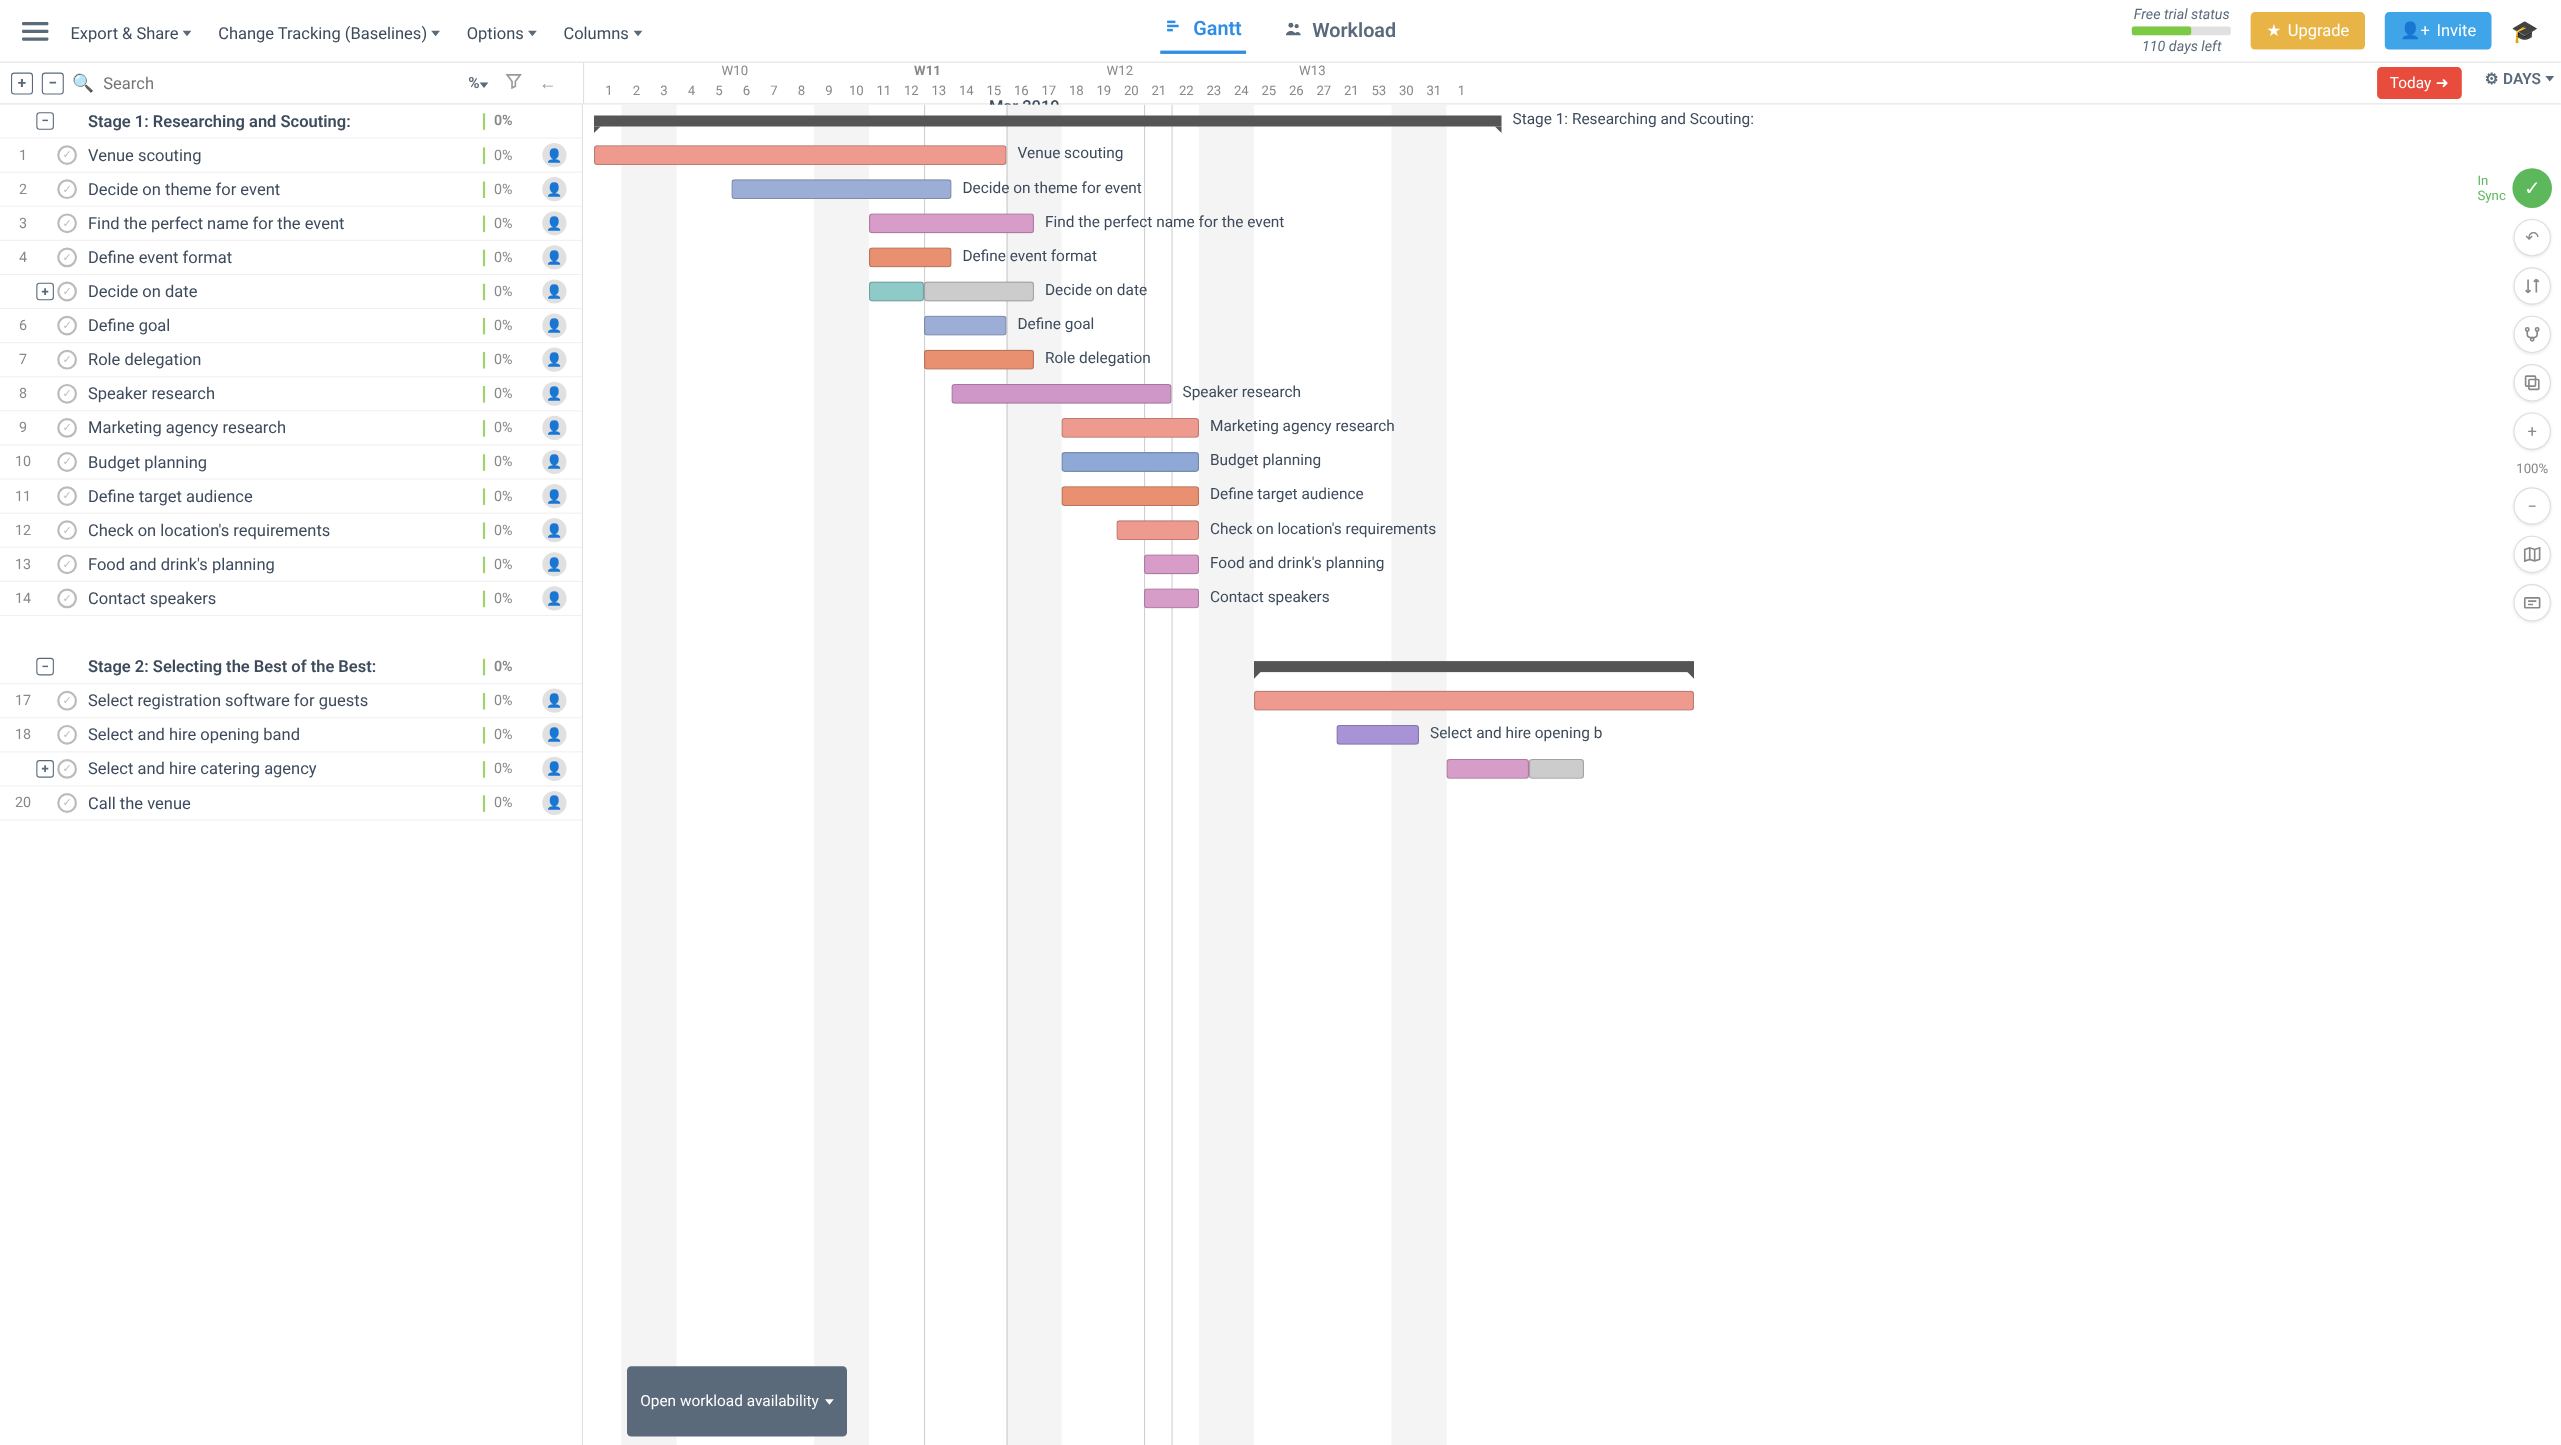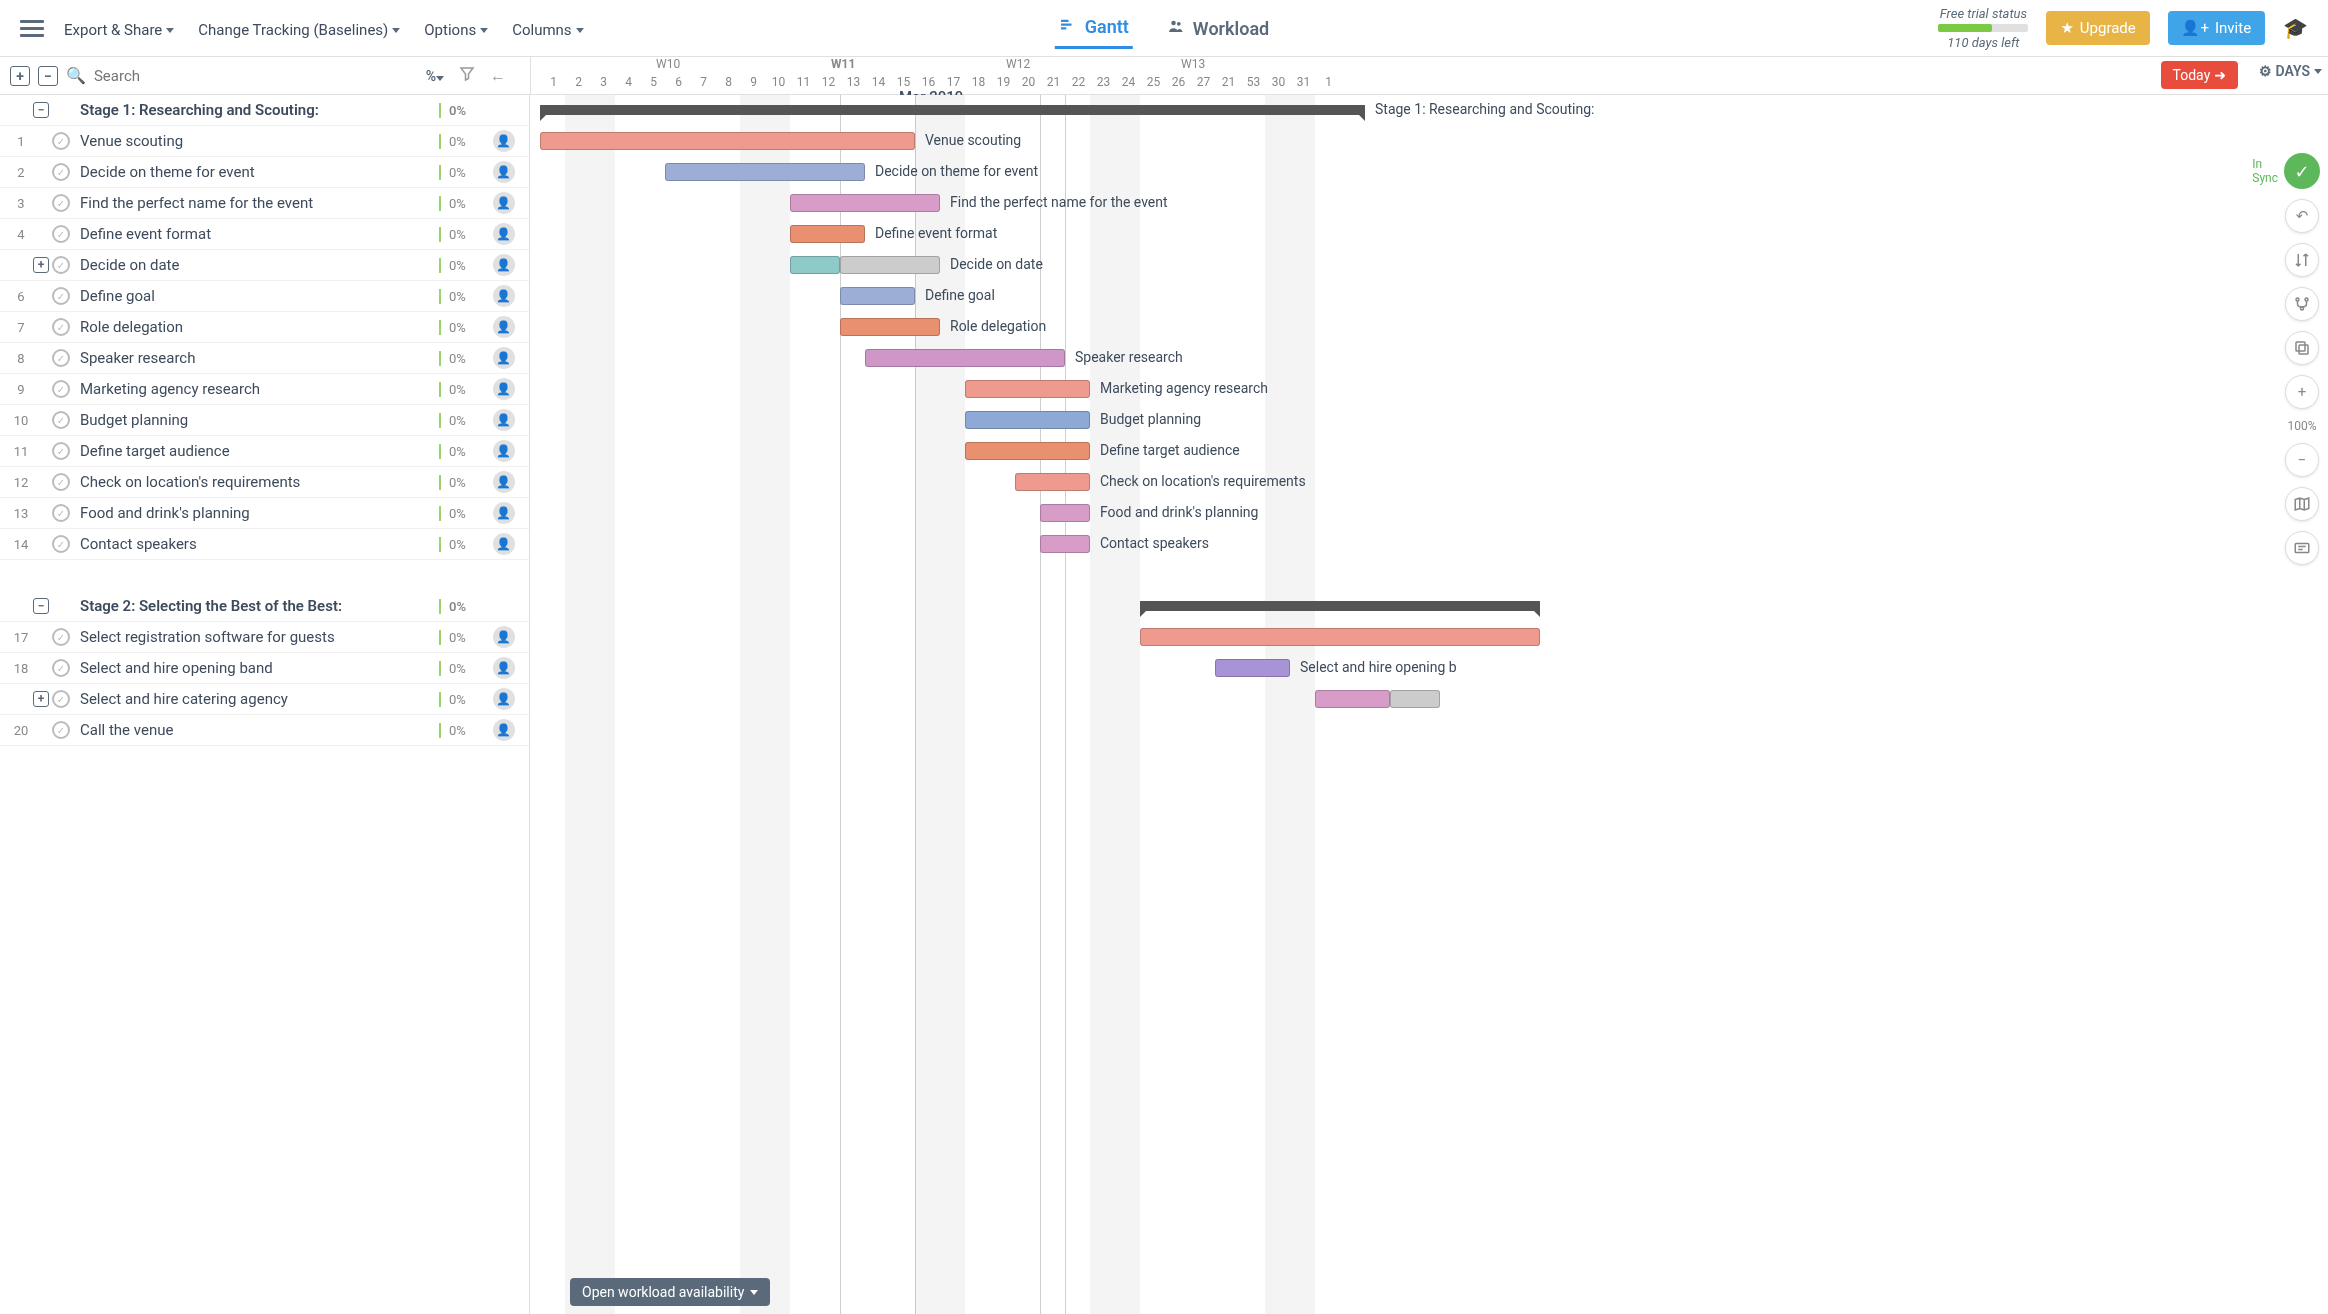--- a/index.html
+++ b/index.html
@@ -74,21 +74,21 @@
 .weekend-band { position: absolute; top: 0; bottom: 0; background: #f4f4f4; }
 .chart-row { position: absolute; height: 31px; width: 100%; }
 .bar { position: absolute; height: 18px; top: 6px; border-radius: 3px; border: 1px solid rgba(0,0,0,0.2); }
 .bar-label { position: absolute; top: 6px; font-size: 14px; color: #3d4b5c; white-space: nowrap; }
 .group-bar { position: absolute; height: 10px; top: 10px; background: #555; }
 .group-bar::before { content: ""; position: absolute; left: 0; top: 10px; border-left: 6px solid #555; border-top: 0; border-bottom: 6px solid transparent; border-right: 6px solid transparent; }
 .group-bar::after { content: ""; position: absolute; right: 0; top: 10px; border-right: 6px solid #555; border-top: 0; border-bottom: 6px solid transparent; border-left: 6px solid transparent; }
 .hatched { background-image: repeating-linear-gradient(135deg, rgba(255,255,255,0.6) 0 4px, transparent 4px 8px); }
 .vline { position: absolute; top: 0; bottom: 0; width: 1px; background: #888; opacity: 0.4; }
 
-.bottom-btn { position: absolute; bottom: 8px; left: 40px; background: #5a6a7a; color: #fff; padding: 6px 12px; border-radius: 4px; font-size: 14px; border: none; cursor: pointer; display: flex; align-items: center; gap: 6px; }
+.bottom-btn { position: absolute; bottom: 8px; left: 40px; background: #5a6a7a; color: #fff; padding: 24px 12px; border-radius: 4px; font-size: 14px; border: none; cursor: pointer; display: flex; align-items: center; gap: 6px; }
 
 
 .rail { position: absolute; right: 0; top: 50px; display: flex; flex-direction: column; gap: 10px; align-items: center; padding: 8px; }
 .rail-btn { width: 34px; height: 34px; border-radius: 50%; background: #fff; border: 1px solid #ddd; display: flex; align-items: center; justify-content: center; color: #888; cursor: pointer; font-size: 15px; box-shadow: 0 1px 3px rgba(0,0,0,0.1); }
 .sync-badge { background: #5db85c; color: #fff; width: 36px; height: 36px; border-radius: 50%; display: flex; align-items: center; justify-content: center; font-size: 18px; }
 .sync-label { color: #5db85c; font-size: 12px; position: absolute; right: 50px; top: 12px; }
 .zoom-label { font-size: 12px; color: #888; }
 
 svg.icon { width: 18px; height: 18px; }
 </style>

